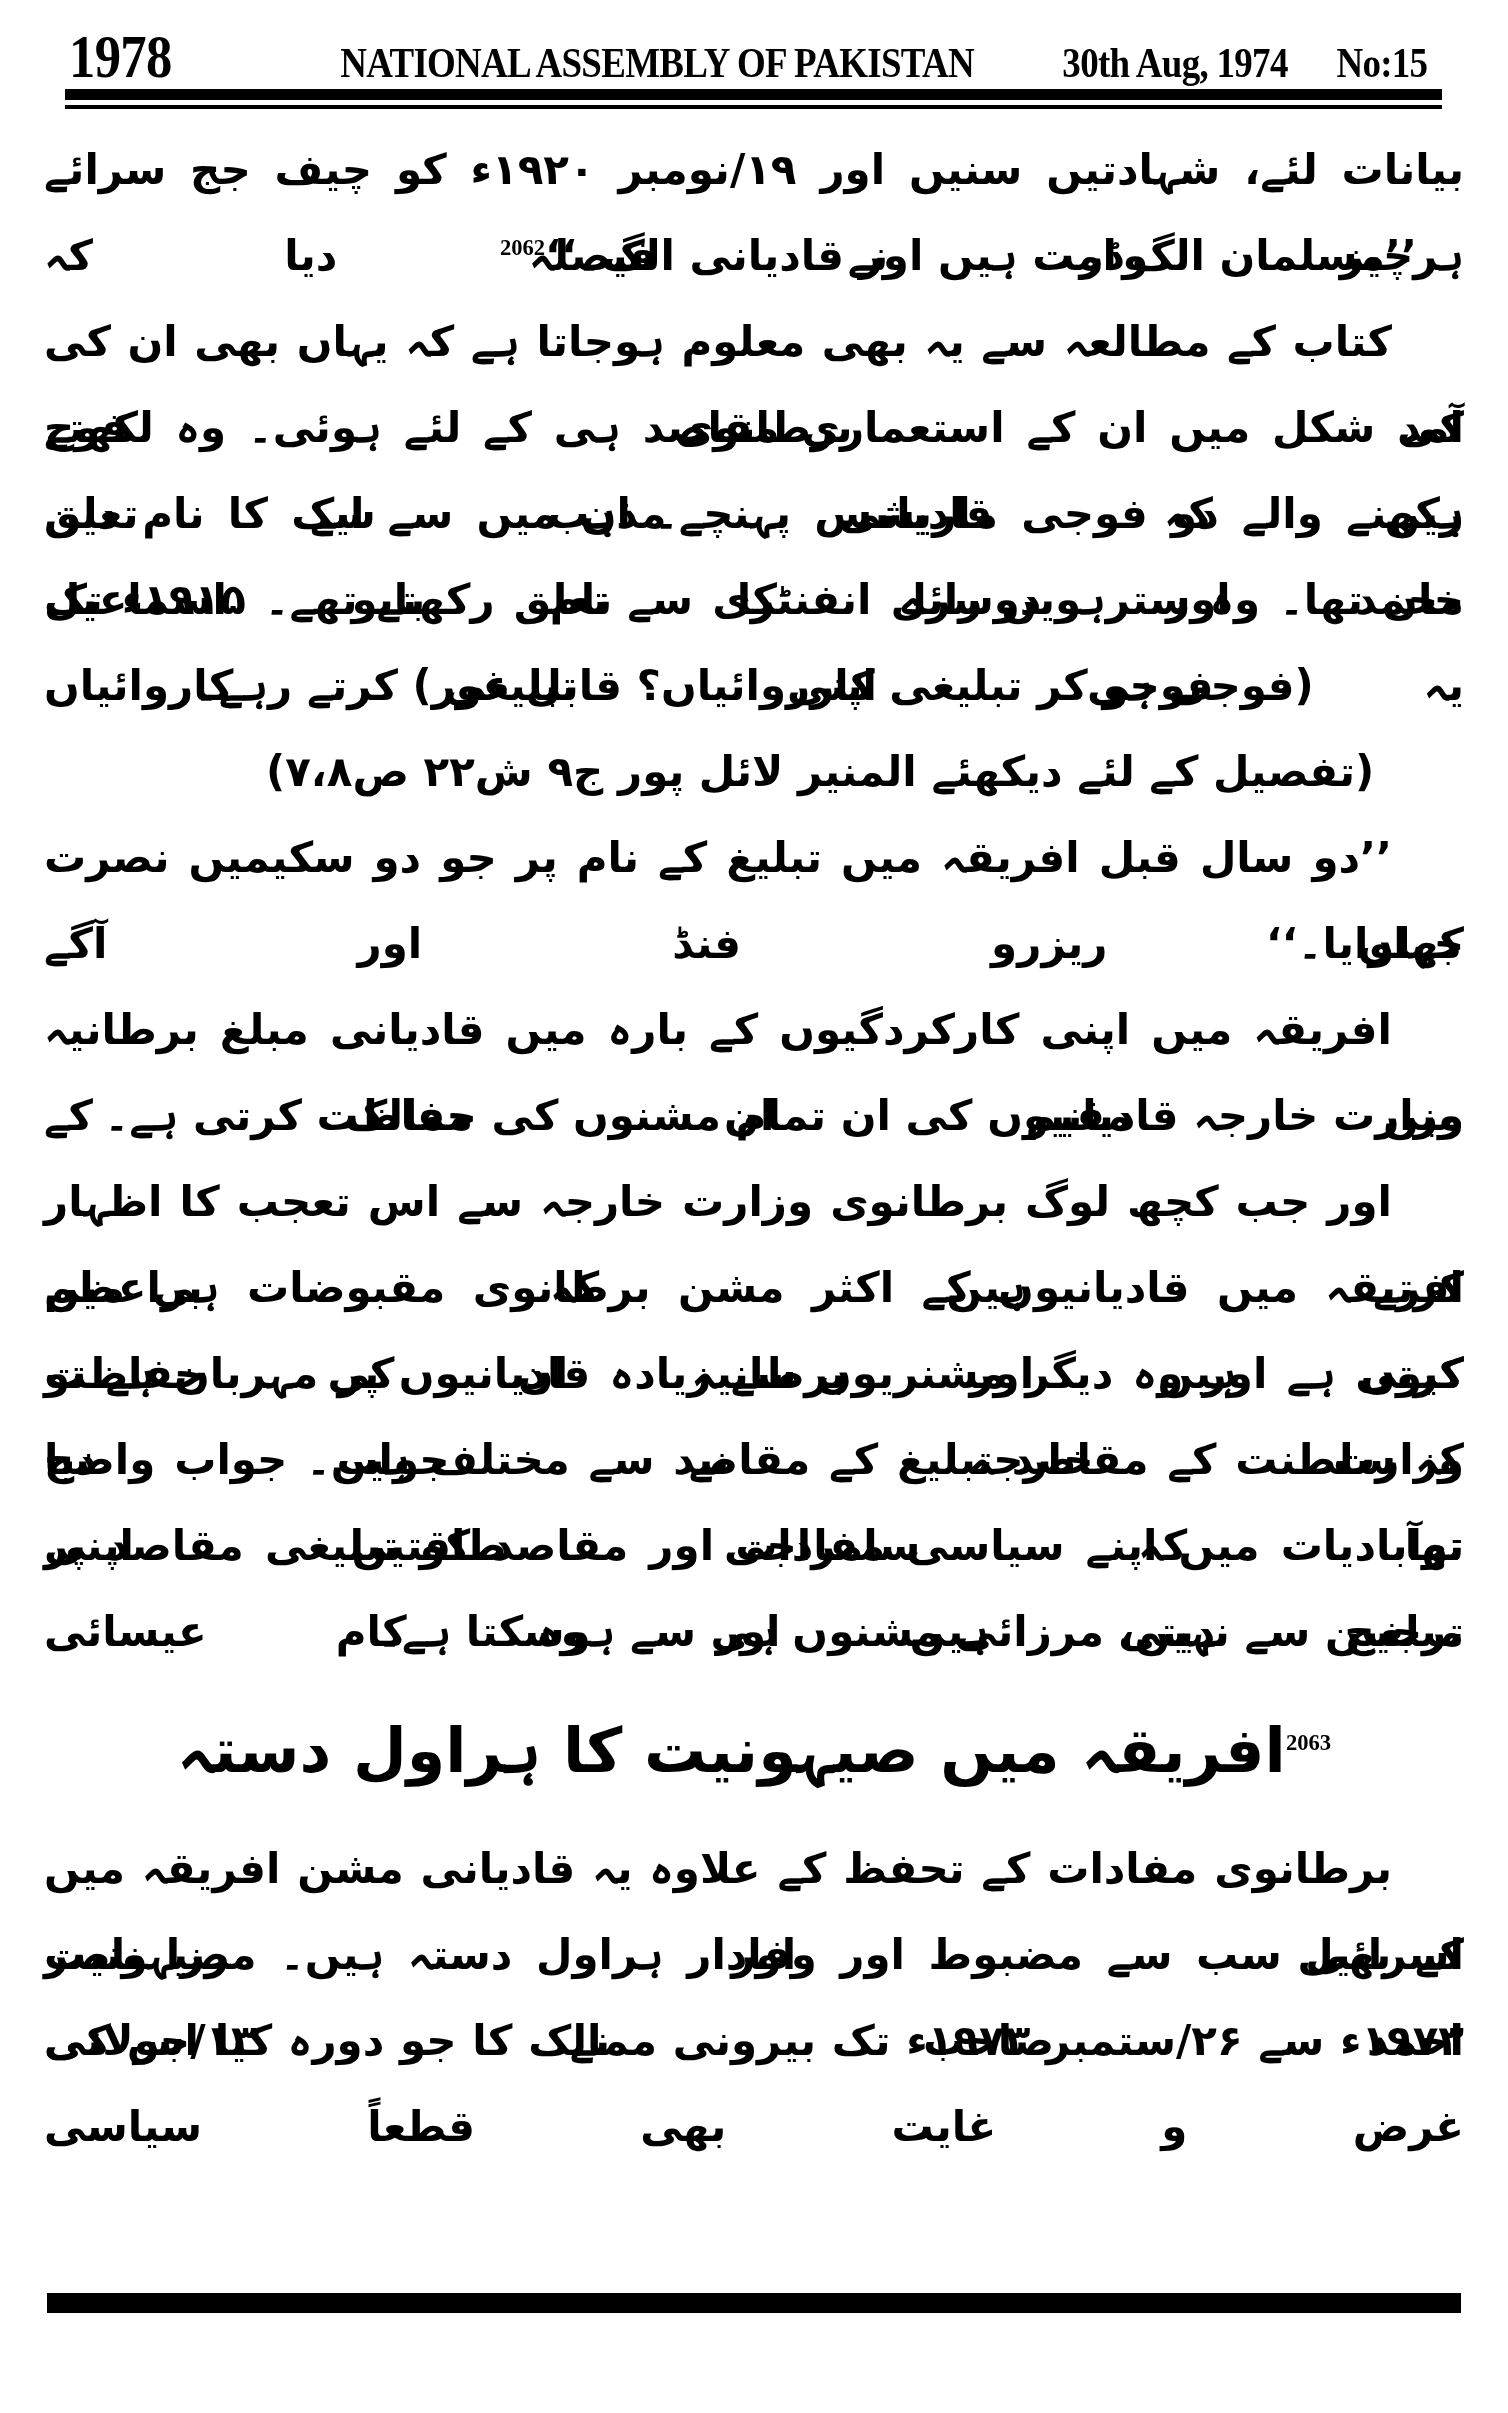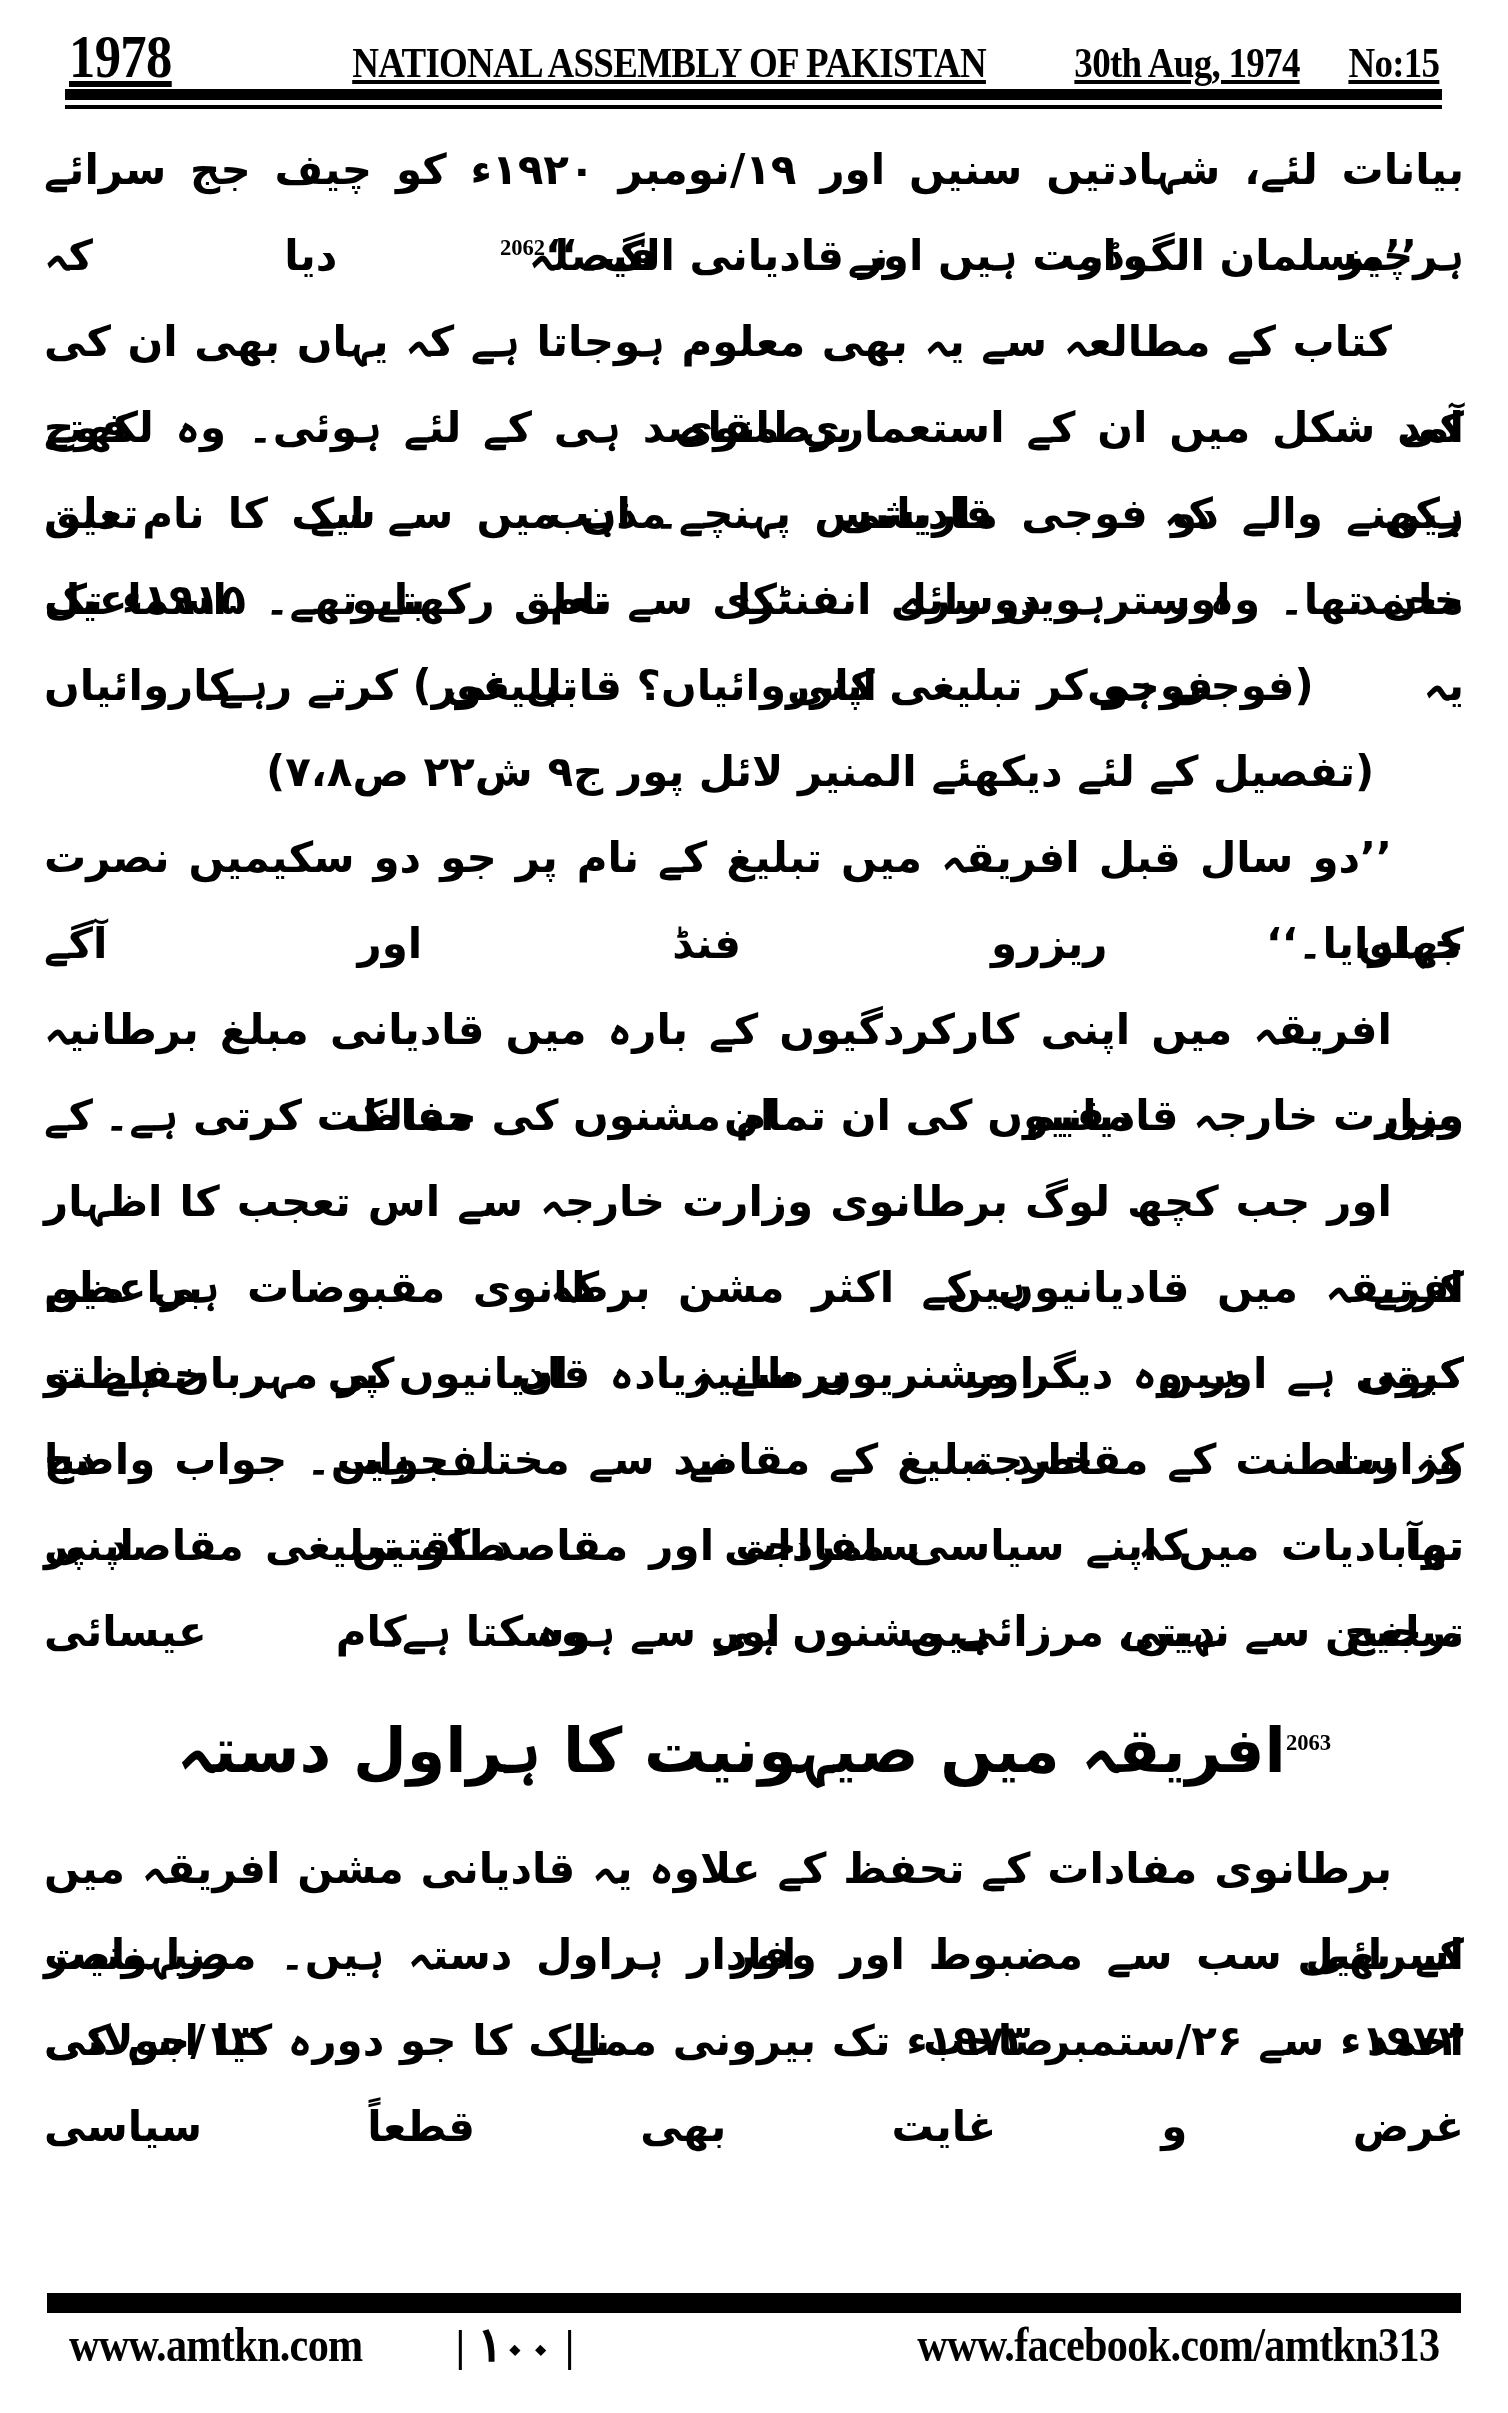--- a/index.html
+++ b/index.html
@@ -5,24 +5,24 @@
   html,body{margin:0;padding:0;background:#777;}
   .page{
     position:relative;
     width:1508px;height:2413px;
     background:#ffffff;color:#000;
     overflow:hidden;
     font-family:"DejaVu Sans",sans-serif;
   }
   
   .hdr{
-    position:absolute;top:21px;left:69px;right:69px;
+    position:absolute;top:21px;left:69px;right:81px;
     display:flex;align-items:baseline;
     font-family:"Liberation Serif","DejaVu Serif",serif;
-    font-weight:bold;letter-spacing:-0.8px;white-space:nowrap;text-decoration:underline;
+    font-weight:bold;letter-spacing:-0.8px;white-space:nowrap;
   }
   .hdr-page{font-size:62px;transform:scaleX(.85);transform-origin:left bottom;}
   .hdr-title{font-size:42px;margin-left:auto;transform:scaleX(.88);transform-origin:center bottom;}
   .hdr-date{font-size:42px;margin-left:30px;transform:scaleX(.88);transform-origin:center bottom;}
   .hdr-no{font-size:42px;margin-left:21px;transform:scaleX(.88);transform-origin:right bottom;}
   .rule-thick{position:absolute;top:89px;left:65px;right:66px;height:11.3px;background:#000;}
   .rule-thin {position:absolute;top:105px;left:65px;right:66px;height:3.8px;background:#000;}
   
   .body-text{
     position:absolute;top:127px;left:44px;right:44px;
@@ -93,20 +93,15 @@
       <div class="ln j">کہ سلطنت کے مقاصد تبلیغ کے مقاصد سے مختلف ہیں۔ جواب واضح تھا کہ سامراجی طاقتیں اپنی</div>
       <div class="ln j">نوآبادیات میں اپنے سیاسی مفادات اور مقاصد کو تبلیغی مقاصد پر ترجیح دیتی ہیں اور وہ کام عیسائی</div>
       <div class="ln r">مبلغین سے نہیں، مرزائی مشنوں ہی سے ہوسکتا ہے۔</div>
       <div class="heading"><sup class="fn">2063</sup>افریقہ میں صیہونیت کا ہراول دستہ</div>
       <div class="ln jind">برطانوی مفادات کے تحفظ کے علاوہ یہ قادیانی مشن افریقہ میں اسرائیل اور صیہونیت</div>
       <div class="ln j">کے بھی سب سے مضبوط اور وفادار ہراول دستہ ہیں۔ مرزا ناصر احمد صاحب نے ۱۳/جولائی</div>
       <div class="ln j">۱۹۷۳ء سے ۲۶/ستمبر ۱۹۷۳ء تک بیرونی ممالک کا جو دورہ کیا اس کی غرض و غایت بھی قطعاً سیاسی</div>
     </div>
 
   <div class="foot-bar"></div>
-  <div class="foot">
-    <span class="foot-left">www.amtkn.com</span>
-    <span class="foot-page">| ۱۰۰ |</span>
-    <span class="foot-right">www.facebook.com/amtkn313</span>
-  </div>
 
 </div>
 
 
 </body></html>

